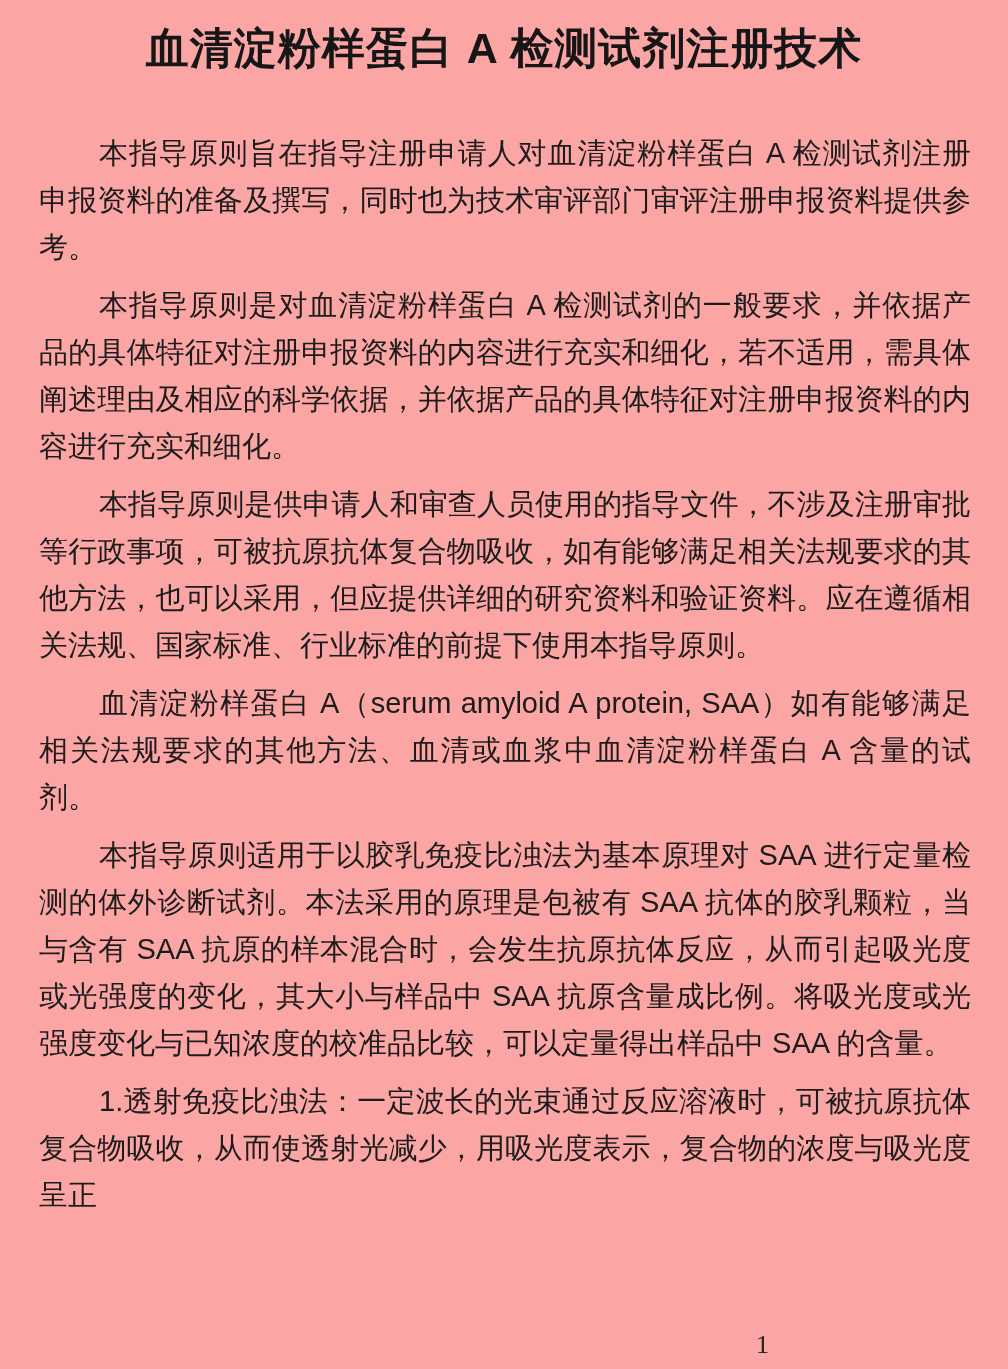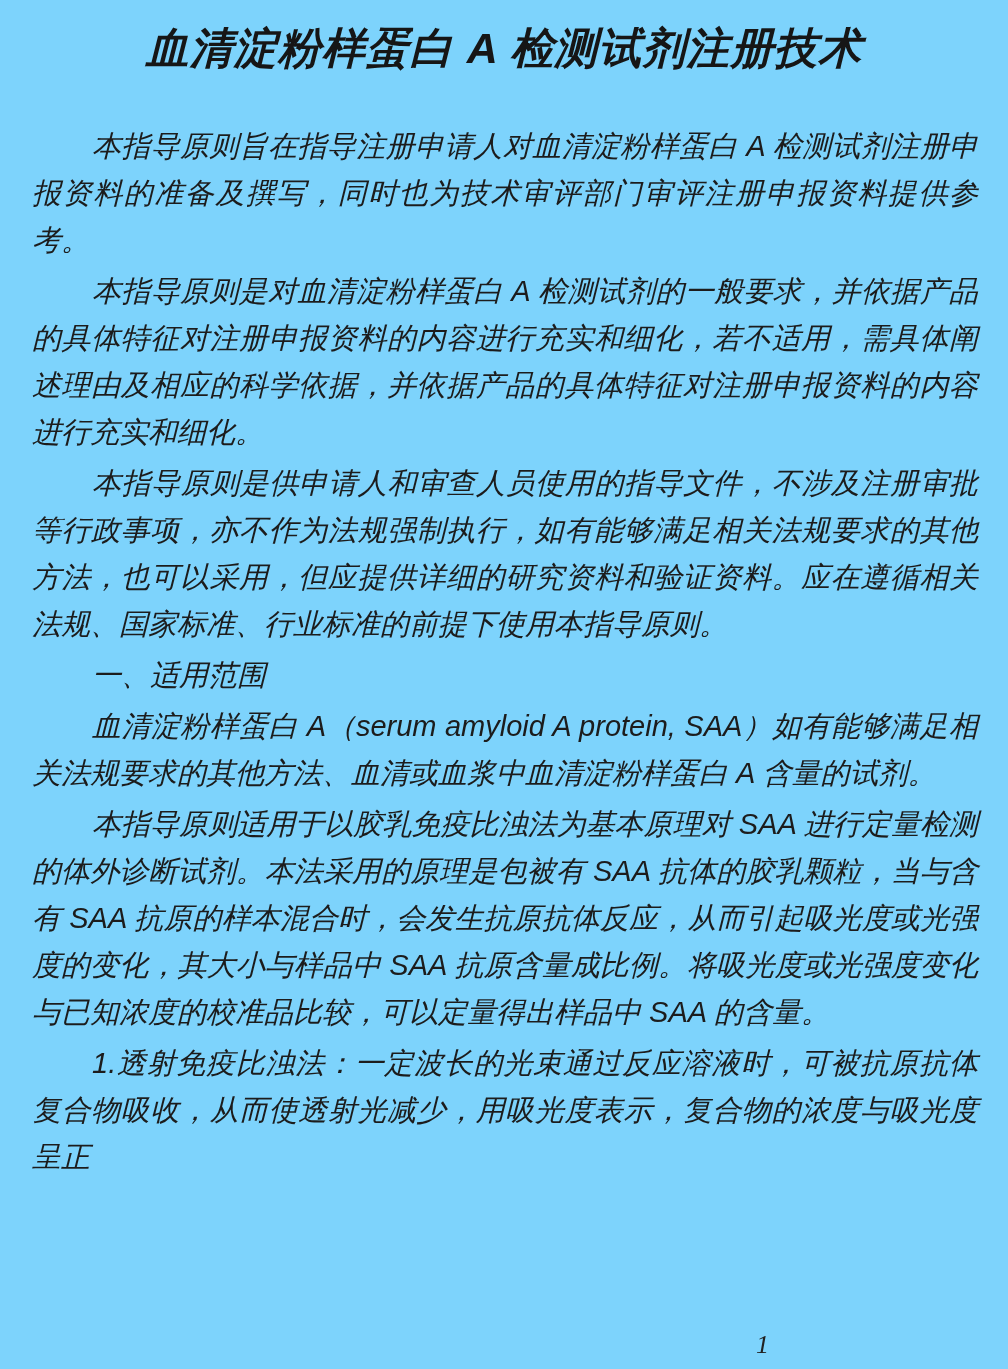--- a/index.html
+++ b/index.html
@@ -5,44 +5,43 @@
   html, body {
     margin: 0;
     padding: 0;
     background: #ffffff;
   }
   .page {
     position: relative;
     width: 1008px;
     height: 1369px;
     margin: 0;
-    background: #7dd3fc;
+    background: #fca5a5;
     color: #1c1c1c;
     font-family: "Liberation Sans", sans-serif;
     overflow: hidden;
-    font-style: italic;
   }
   .doc-title {
     padding-top: 22px;
     text-align: center;
     font-size: 43px;
     line-height: 53px;
     font-weight: 700;
     letter-spacing: 1px;
     color: #161616;
   }
   .doc-body {
     padding: 44px 26px 0 28px;
     font-size: 29px;
     line-height: 47px;
     text-align: justify;
     color: #1c1c1c;
   }
   .doc-body p, .doc-body h2 {
-    margin: 4px;
+    margin: 11px;
     padding: 0;
     font-size: 29px;
     font-weight: 400;
     text-indent: 60px;
   }
   .page-number {
     position: absolute;
     left: 756px;
     top: 1330px;
     font-family: "Liberation Serif", serif;
@@ -55,22 +54,21 @@
 
 <div class="page">
 
   <div class="doc-title">
     <div>血清淀粉样蛋白 A 检测试剂注册技术</div>
   </div>
 
   <div class="doc-body">
     <p>本指导原则旨在指导注册申请人对血清淀粉样蛋白 A 检测试剂注册申报资料的准备及撰写，同时也为技术审评部门审评注册申报资料提供参考。</p>
     <p>本指导原则是对血清淀粉样蛋白 A 检测试剂的一般要求，并依据产品的具体特征对注册申报资料的内容进行充实和细化，若不适用，需具体阐述理由及相应的科学依据，并依据产品的具体特征对注册申报资料的内容进行充实和细化。</p>
-    <p>本指导原则是供申请人和审查人员使用的指导文件，不涉及注册审批等行政事项，亦不作为法规强制执行，如有能够满足相关法规要求的其他方法，也可以采用，但应提供详细的研究资料和验证资料。应在遵循相关法规、国家标准、行业标准的前提下使用本指导原则。</p>
-    <h2>一、适用范围</h2>
+    <p>本指导原则是供申请人和审查人员使用的指导文件，不涉及注册审批等行政事项，可被抗原抗体复合物吸收，如有能够满足相关法规要求的其他方法，也可以采用，但应提供详细的研究资料和验证资料。应在遵循相关法规、国家标准、行业标准的前提下使用本指导原则。</p>
     <p>血清淀粉样蛋白 A（serum amyloid A protein, SAA）如有能够满足相关法规要求的其他方法、血清或血浆中血清淀粉样蛋白 A 含量的试剂。</p>
     <p>本指导原则适用于以胶乳免疫比浊法为基本原理对 SAA 进行定量检测的体外诊断试剂。本法采用的原理是包被有 SAA 抗体的胶乳颗粒，当与含有 SAA 抗原的样本混合时，会发生抗原抗体反应，从而引起吸光度或光强度的变化，其大小与样品中 SAA 抗原含量成比例。将吸光度或光强度变化与已知浓度的校准品比较，可以定量得出样品中 SAA 的含量。</p>
     <p>1.透射免疫比浊法：一定波长的光束通过反应溶液时，可被抗原抗体复合物吸收，从而使透射光减少，用吸光度表示，复合物的浓度与吸光度呈正</p>
   </div>
 
   <div class="page-number">1</div>
 
 </div>
 
 </body></html>

